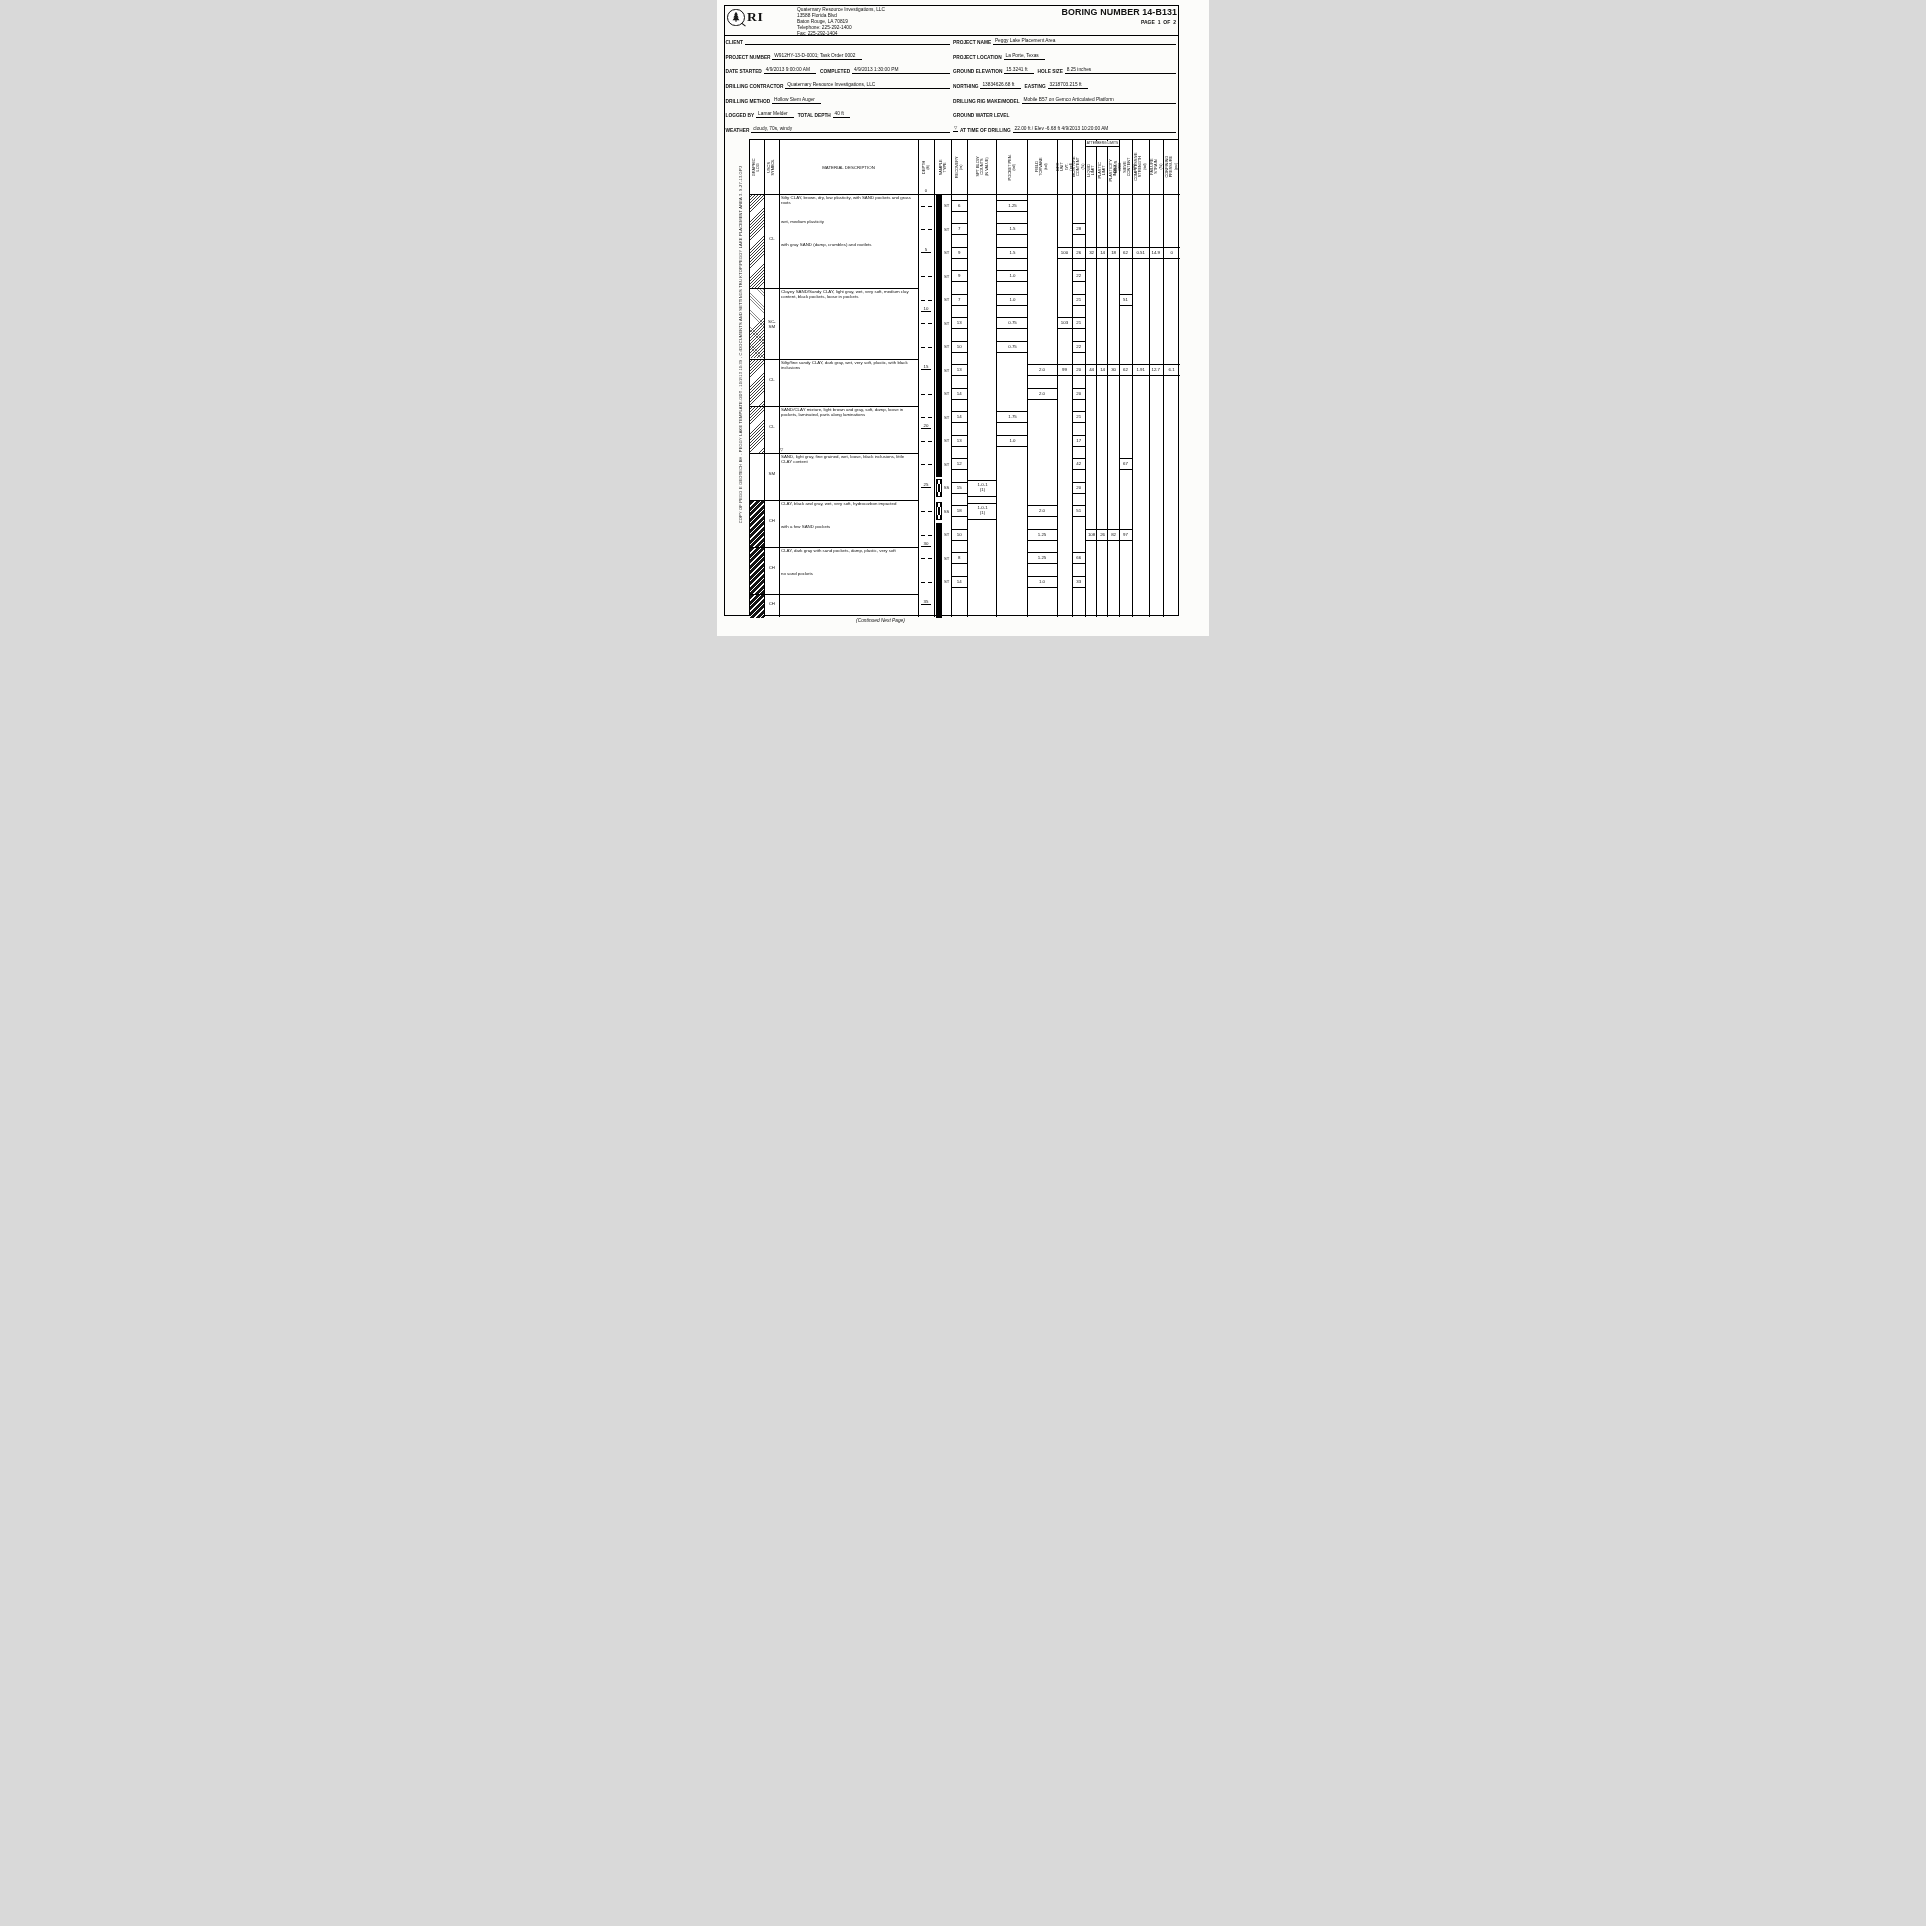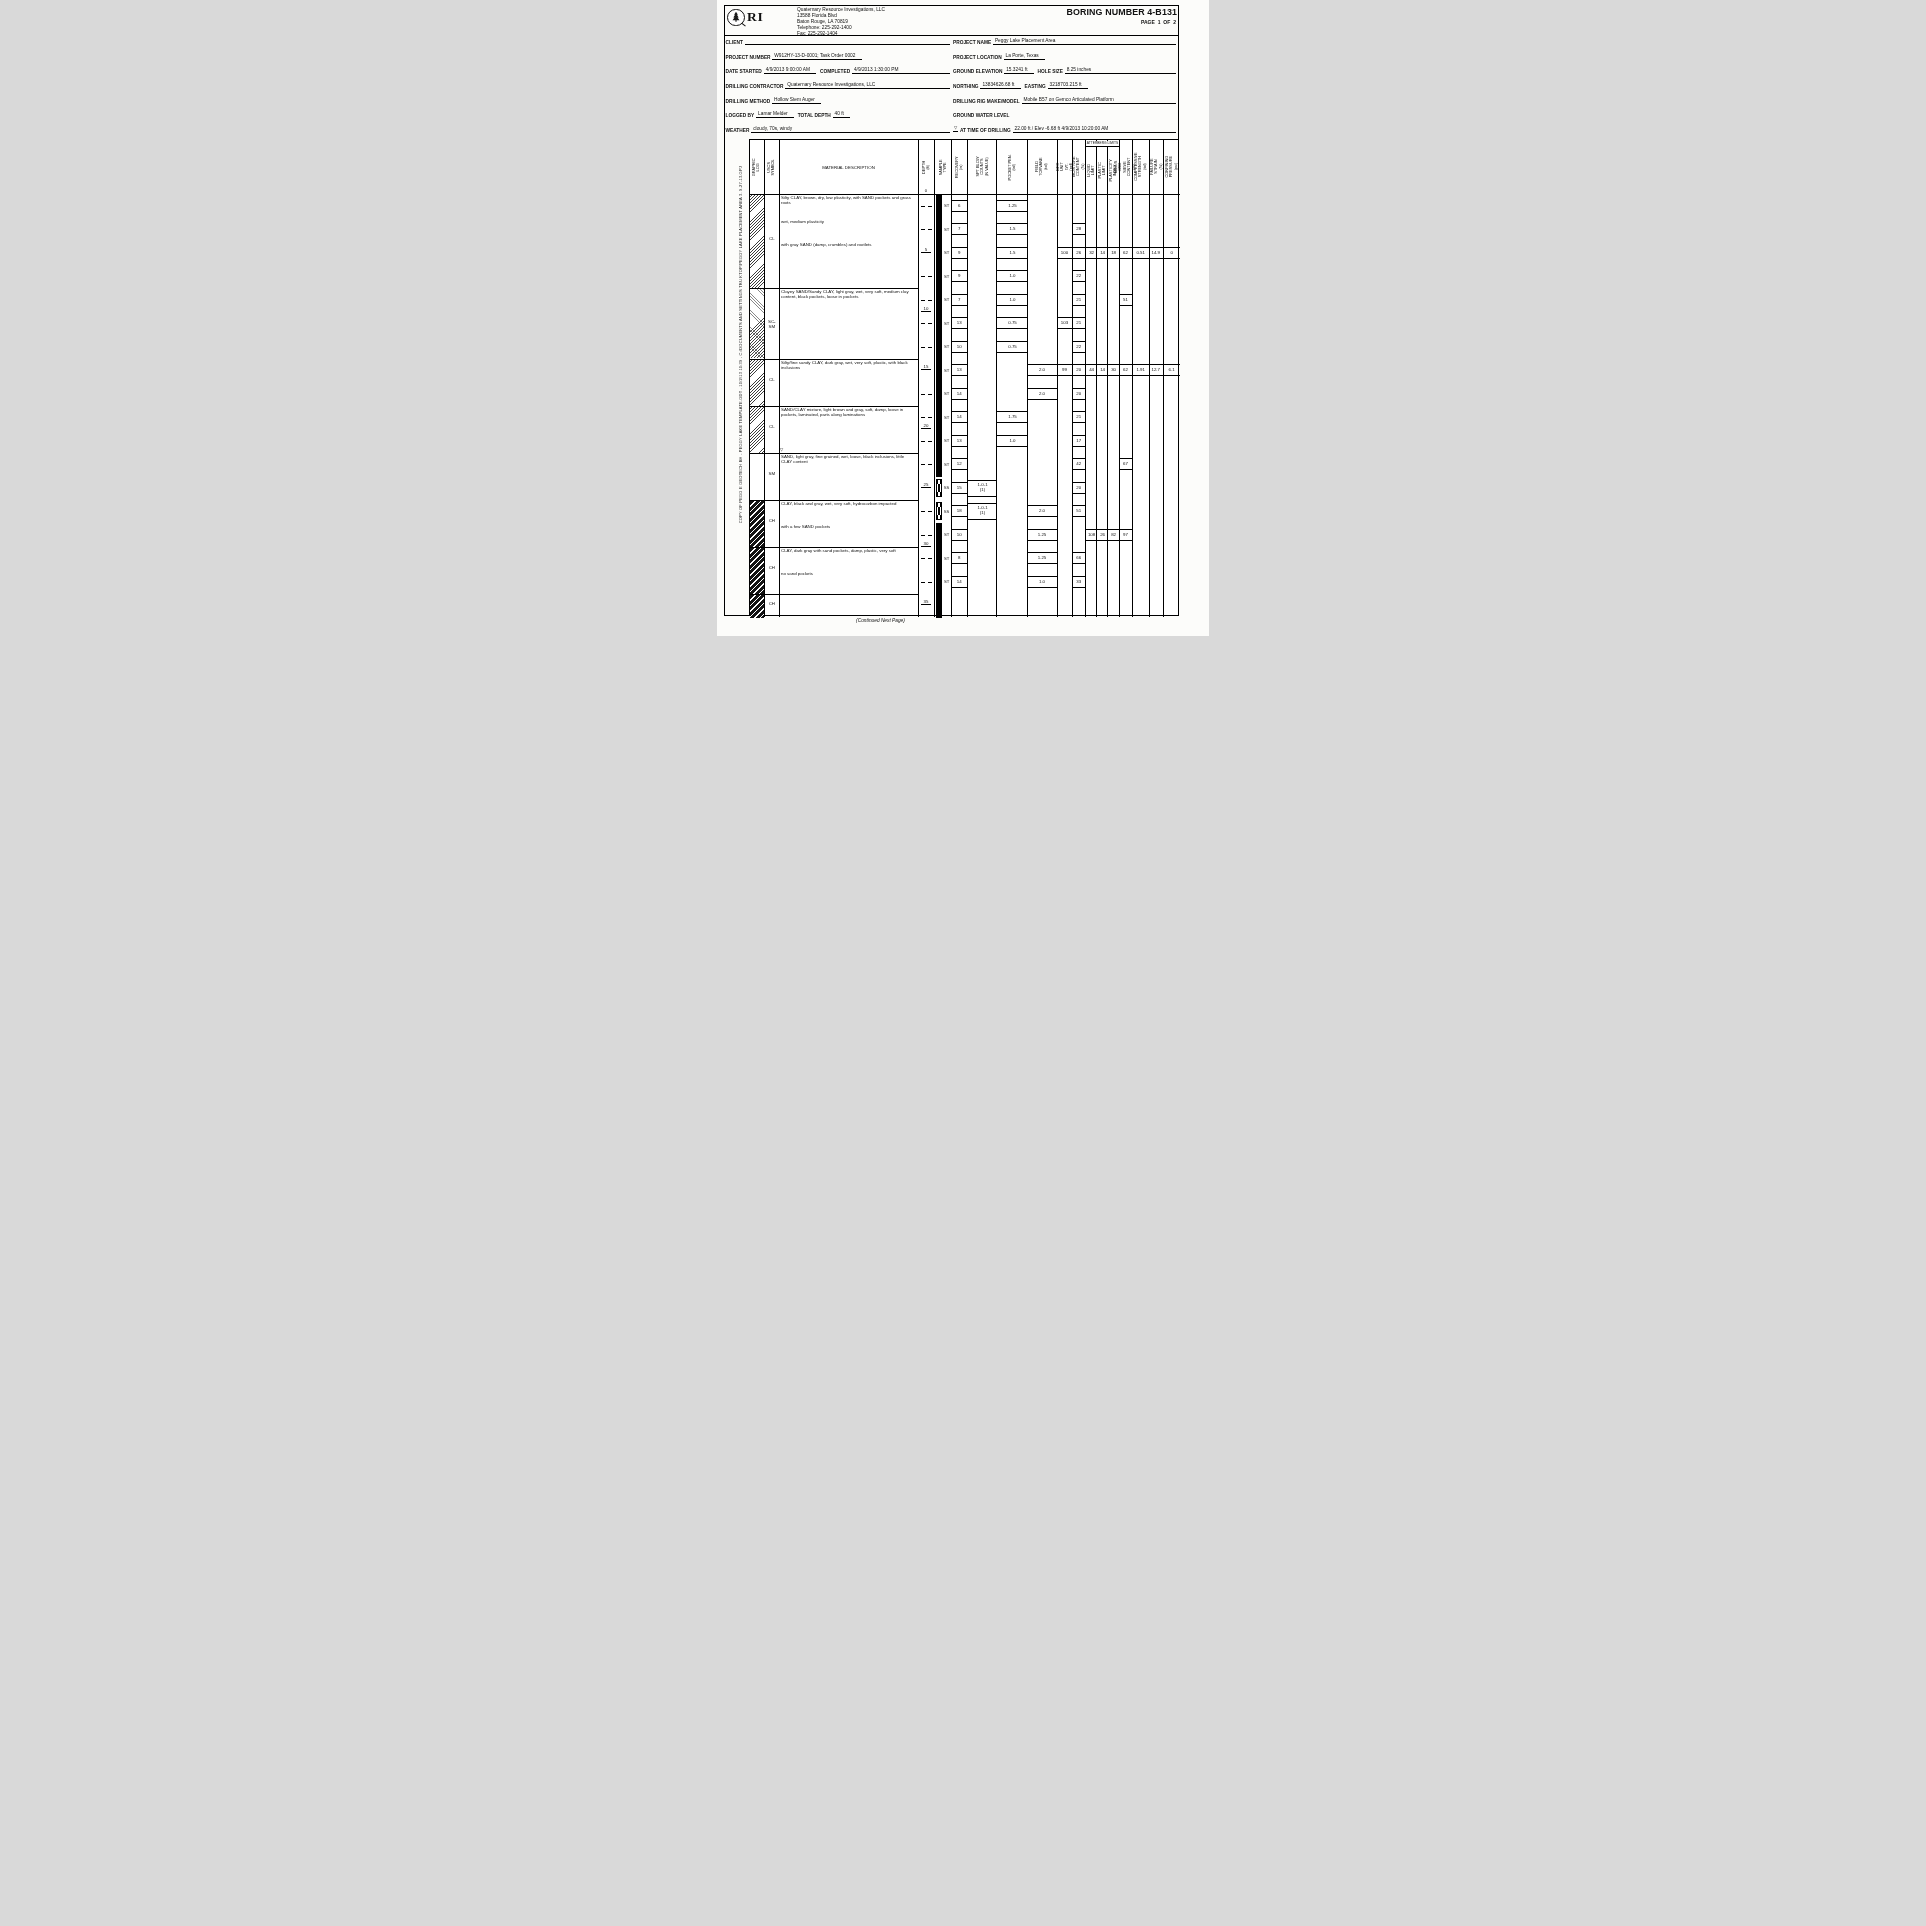--- a/index.html
+++ b/index.html
@@ -74,21 +74,21 @@
   <div class="logo-ri">RI</div>
 
   <div class="company">
     <div>Quaternary Resource Investigations, LLC</div>
     <div>13588 Florida Blvd</div>
     <div>Baton Rouge, LA 70819</div>
     <div>Telephone:  225-292-1400</div>
     <div>Fax:  225-292-1404</div>
   </div>
 
-  <div class="title">BORING NUMBER 4-B131</div>
+  <div class="title">BORING NUMBER 14-B131</div>
   <div class="pagelab">PAGE  1  OF  2</div>
 
   <div class="pline" style="left:7.3px;top:35px;width:455px;height:0.6px"></div>
 
   <div class="irow" style="left:8.5px;top:37px;width:224px">
     <span class="lbl">CLIENT</span>
     <span class="val fill"></span>
   </div>
   <div class="irow" style="left:8.5px;top:52px;width:224px">
     <span class="lbl">PROJECT NUMBER</span>

